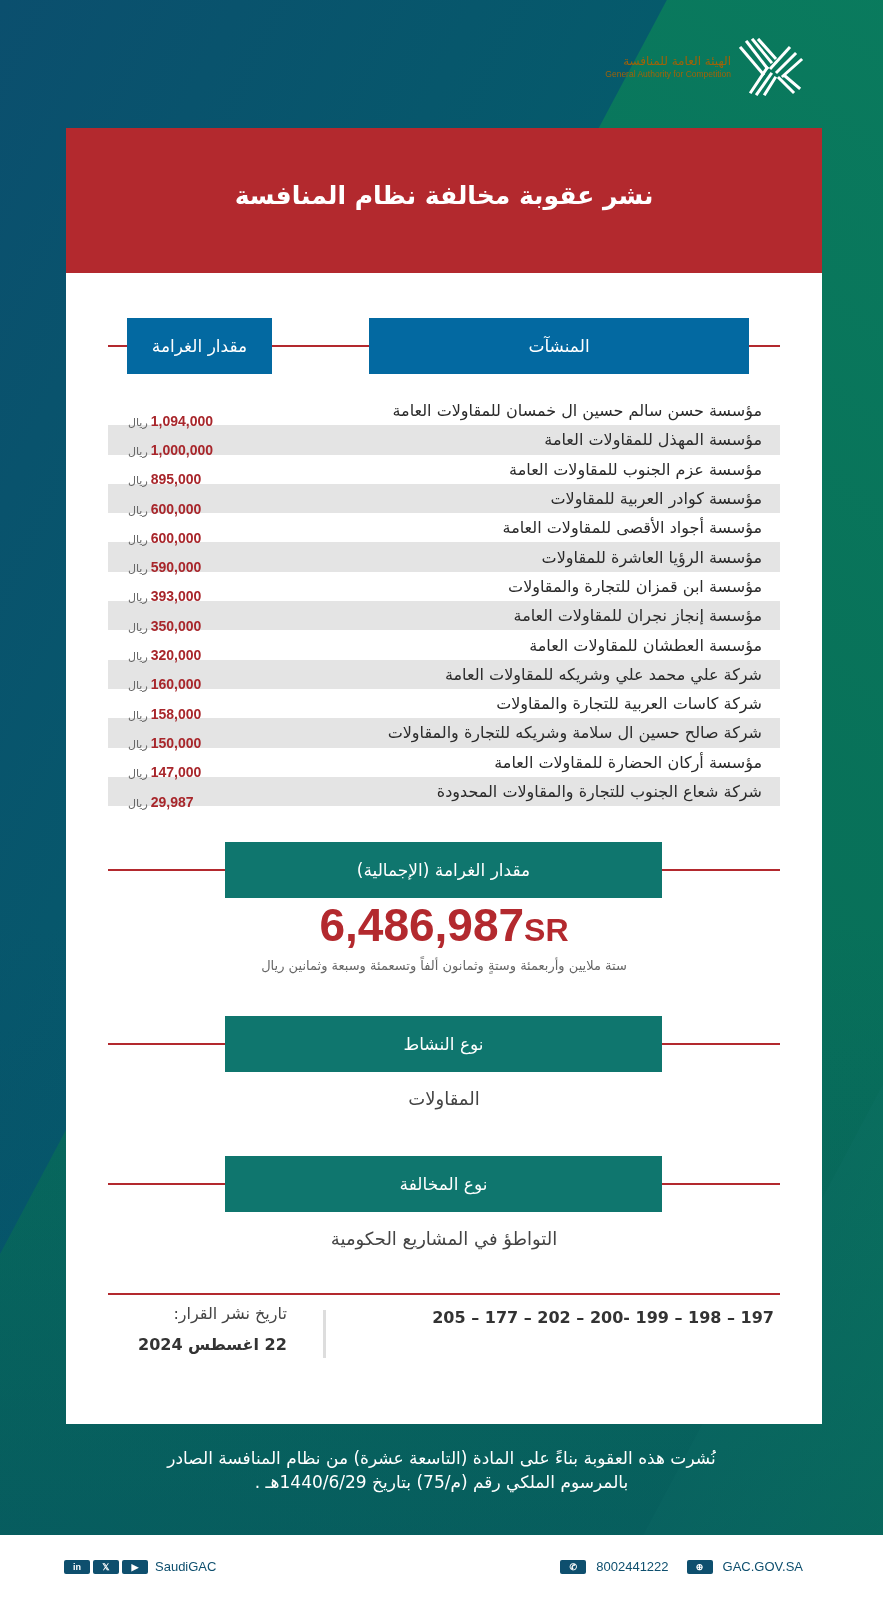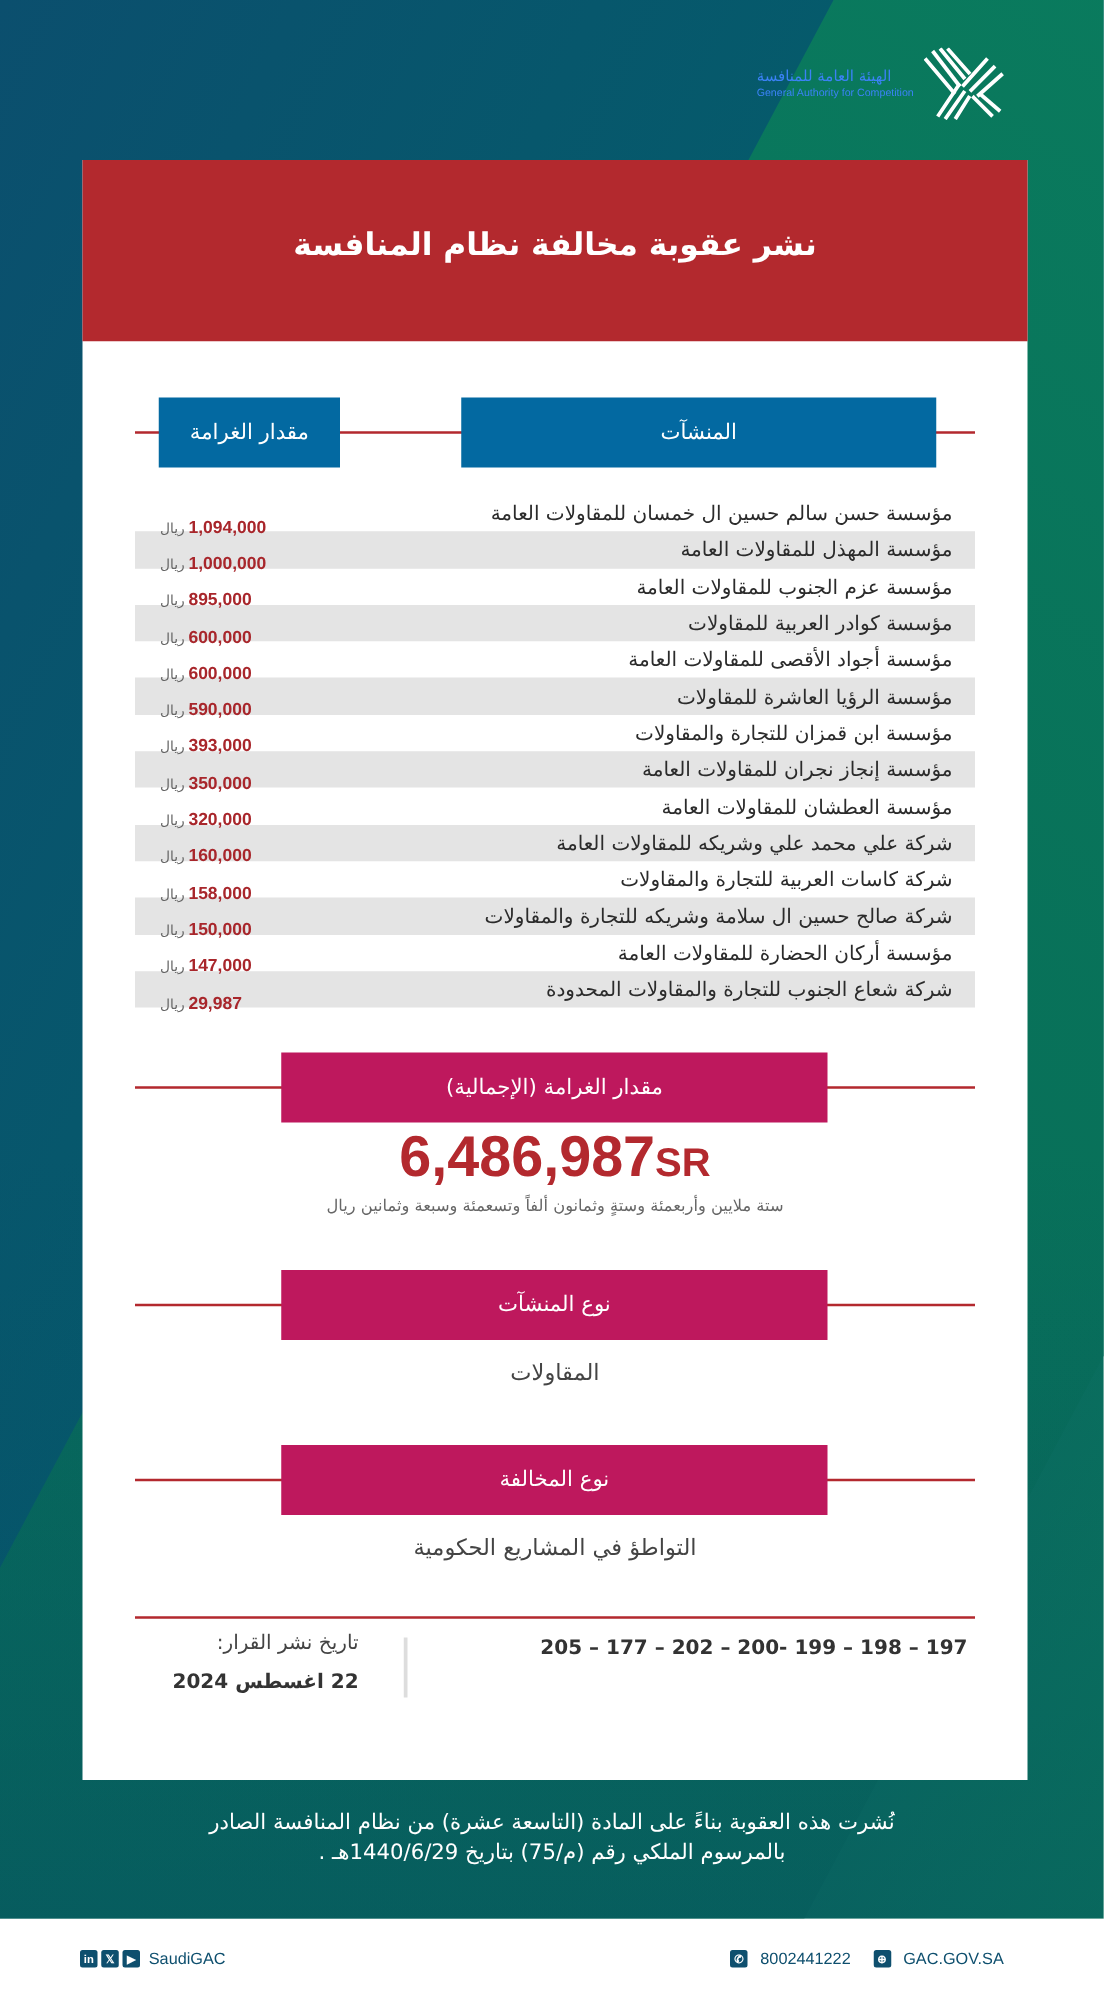--- a/index.html
+++ b/index.html
@@ -20,21 +20,21 @@
       transform: rotate(28deg); transform-origin: top left;
       left: 720px;
       opacity: 0.95;
     }
     .bg-shade {
       position: absolute; left:0; top:0; right:0; bottom:0;
       background: linear-gradient(180deg, rgba(0,0,0,0) 60%, rgba(6,70,100,0.35) 100%);
     }
     
     .logo { position: absolute; right: 78px; top: 38px; display: flex; align-items: center; gap: 8px; }
-    .logo-text { text-align: left; color: #3b82f6; }
+    .logo-text { text-align: right; color: #a16207; }
     .logo-ar { font-size: 12px; direction: rtl; line-height: 14px; }
     .logo-en { font-size: 8.5px; font-family: "Liberation Sans", sans-serif; line-height: 12px; }
     .logo-mark { width: 66px; height: 58px; }
 
     
     .card {
       position: absolute; left: 66px; top: 128px; width: 756px; height: 1296px;
       background: #fff;
     }
     .card-head {
@@ -56,21 +56,21 @@
     }
     .row.alt { background: #e4e4e4; }
     .row-name { font-size: 16px; color: #2b2b2b; }
     .row-amt { direction: ltr; display: flex; align-items: baseline; width: 170px; padding-left: 20px; margin-top: 20px; }
     .riyal { font-size: 11px; color: #666; margin-right: 3px; }
     .amt { font-size: 14px; font-weight: bold; color: #a8262b; font-family: "Liberation Sans", sans-serif; }
 
     .sec { position: absolute; left: 42px; width: 672px; height: 56px; }
     .sec-line { position: absolute; top: 27px; left: 0; right: 0; height: 2px; background: #b3292e; }
     .sec-box {
-      position: absolute; left: 117px; width: 437px; top: 0; height: 56px; background: #be185d;
+      position: absolute; left: 117px; width: 437px; top: 0; height: 56px; background: #0f766e;
       color: #fff; display: flex; align-items: center; justify-content: center; font-size: 17px; direction: rtl;
     }
     .total { position: absolute; top: 770px; left: 0; width: 756px; text-align: center; }
     .total-num { font-size: 46px; font-weight: bold; color: #b3292e; font-family: "Liberation Sans", sans-serif; }
     .total-cur { font-size: 32px; font-weight: bold; color: #b3292e; font-family: "Liberation Sans", sans-serif; }
     .total-words { position: absolute; top: 830px; left: 0; width: 756px; text-align: center; font-size: 13px; color: #666; direction: rtl; }
     .val-text { position: absolute; left: 0; width: 756px; text-align: center; font-size: 18px; color: #444; direction: rtl; }
 
     .divider { position: absolute; top: 1165px; left: 42px; width: 672px; height: 2px; background: #b3292e; }
     .meta-right { position: absolute; top: 1180px; right: 48px; text-align: right; direction: rtl; }
@@ -79,21 +79,21 @@
     .meta-val { font-size: 16px; color: #333; font-weight: bold; }
     .meta-sep { position: absolute; top: 1182px; left: 257px; width: 3px; height: 48px; background: #ddd; }
 
     .footnote {
       position: absolute; top: 1446px; left: 0; width: 883px; text-align: center; color: #fff;
       font-size: 17px; direction: rtl; line-height: 24px;
     }
     .footer { position: absolute; top: 1535px; left: 0; width: 883px; height: 65px; background: #fff; }
     .f-left { position: absolute; left: 64px; top: 24px; display: flex; align-items: center; gap: 3px; }
     .f-right { position: absolute; right: 80px; top: 24px; display: flex; align-items: center; gap: 18px; }
-    .sq { width: 14px; height: 14px; background: #0e4f6e; color: #fff; font-size: 9px; font-weight: bold;
+    .sq { width: 26px; height: 14px; background: #0e4f6e; color: #fff; font-size: 9px; font-weight: bold;
       display: flex; align-items: center; justify-content: center; font-family: "Liberation Sans", sans-serif; border-radius: 2px; }
     .f-text { font-size: 13px; color: #0e4f6e; font-family: "Liberation Sans", sans-serif; margin-left: 4px; }
     .f-item { display: flex; align-items: center; gap: 6px; }
   </style>
 </head>
 <body>
 
 <div class="bg">
   <div class="bg-diag"></div>
   <div class="bg-shade"></div>
@@ -238,21 +238,21 @@
     <div class="sec-line"></div>
     <div class="sec-box">مقدار الغرامة (الإجمالية)</div>
   </div>
   <div class="total">
     <span class="total-num">6,486,987</span><span class="total-cur">SR</span>
   </div>
   <div class="total-words">ستة ملايين وأربعمئة وستةٍ وثمانون ألفاً وتسعمئة وسبعة وثمانين ريال</div>
 
   <div class="sec" style="top:888px;">
     <div class="sec-line"></div>
-    <div class="sec-box">نوع المنشآت</div>
+    <div class="sec-box">نوع النشاط</div>
   </div>
   <div class="val-text" style="top:960px;">المقاولات</div>
 
   <div class="sec" style="top:1028px;">
     <div class="sec-line"></div>
     <div class="sec-box">نوع المخالفة</div>
   </div>
   <div class="val-text" style="top:1100px;">التواطؤ  في المشاريع الحكومية</div>
 
   <div class="divider"></div>

